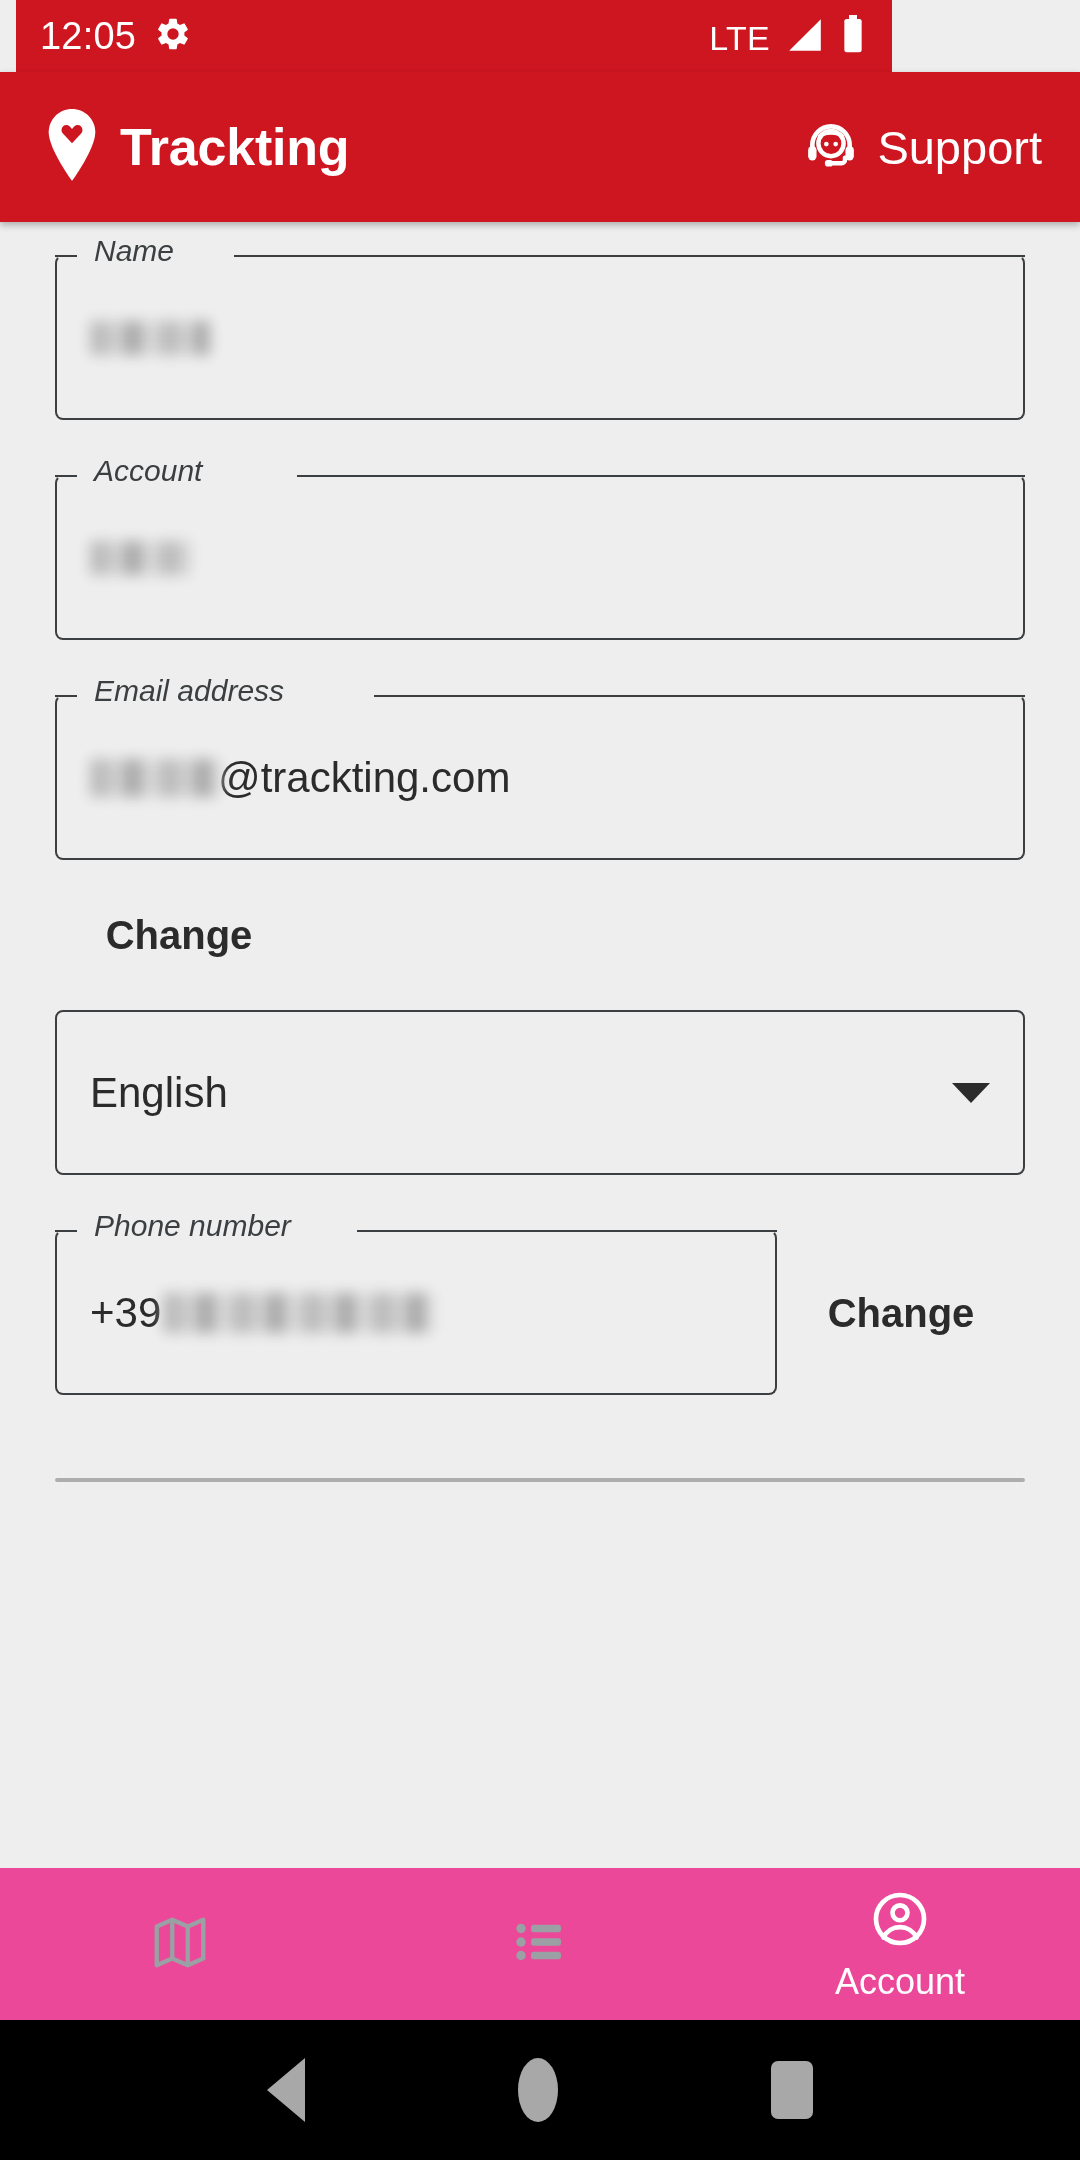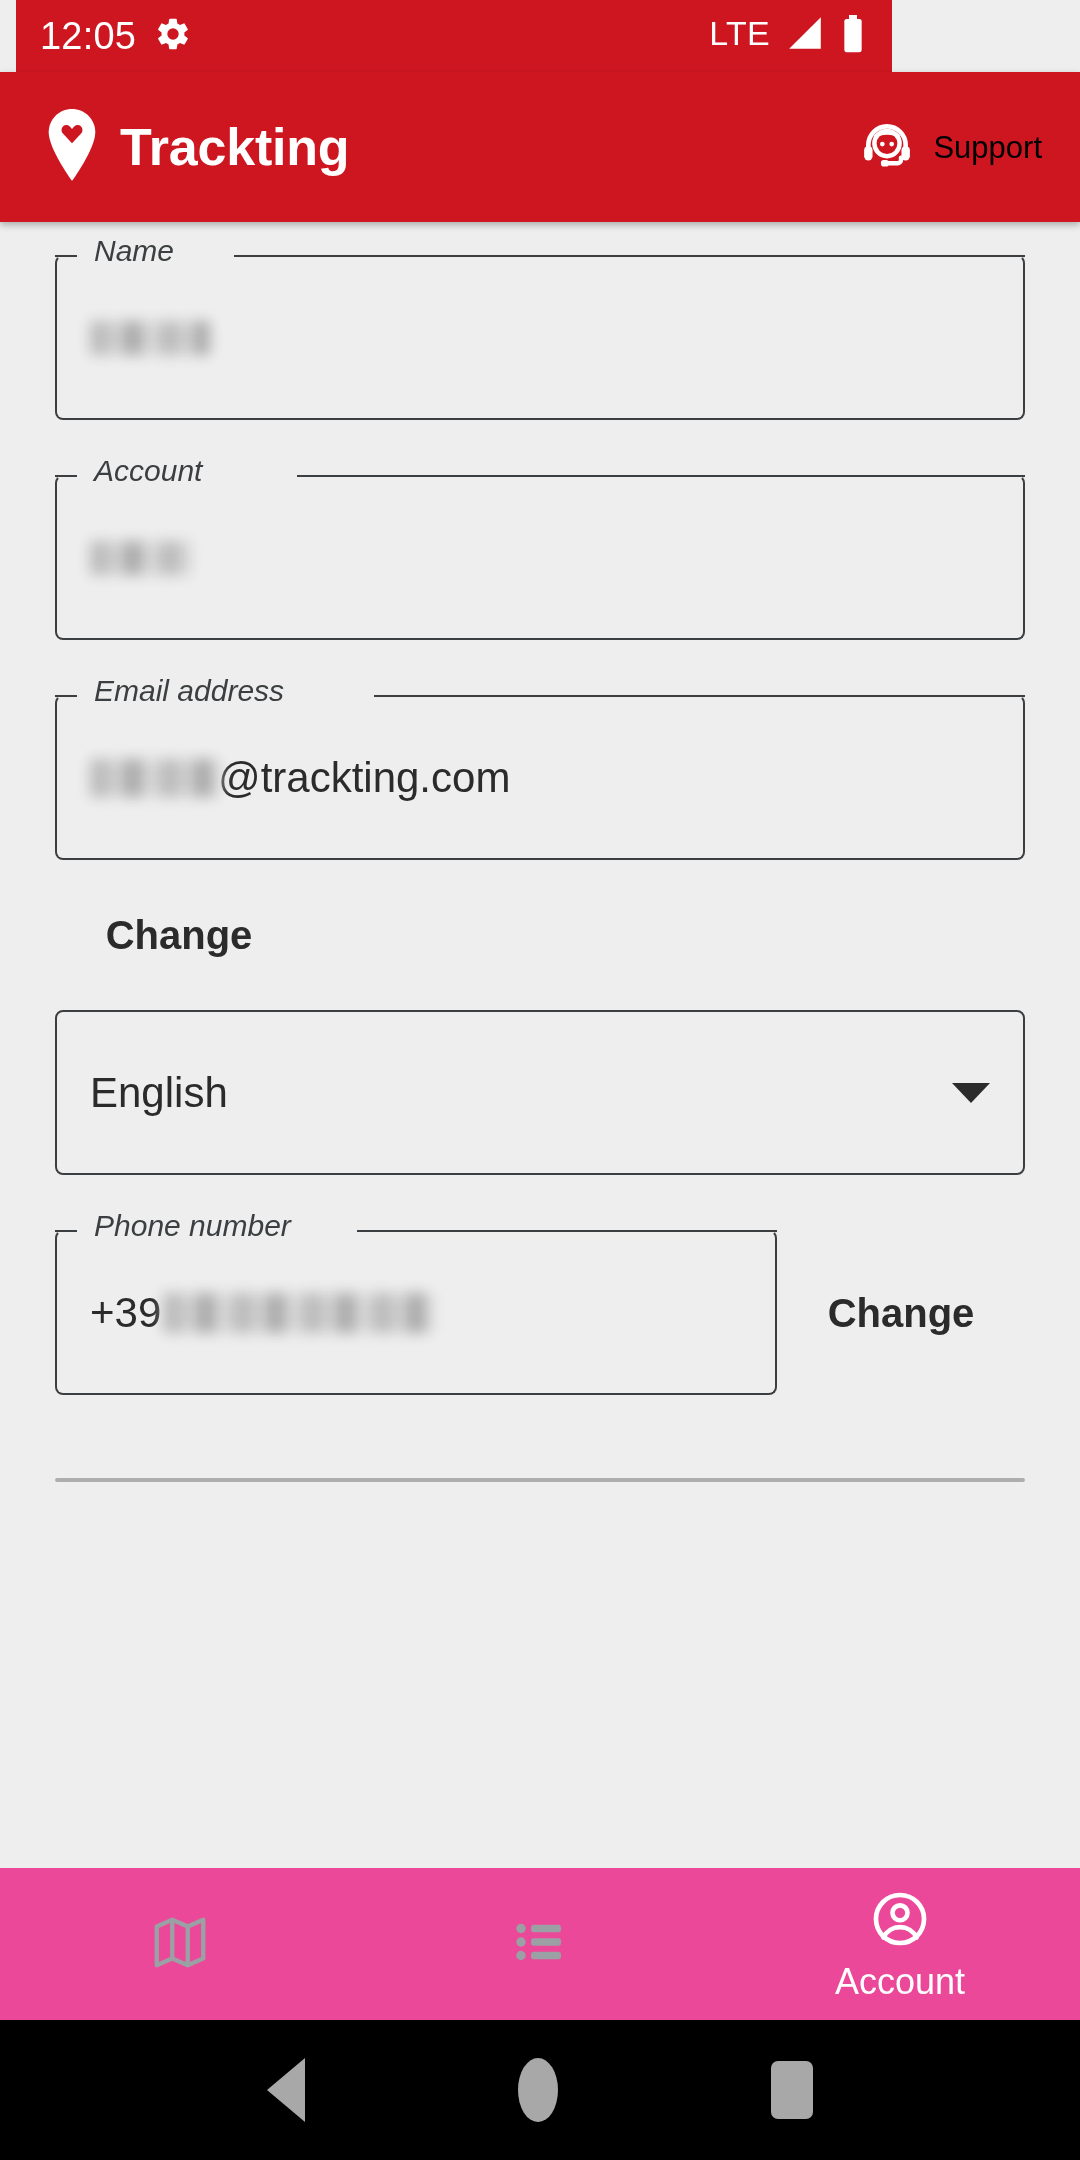--- a/index.html
+++ b/index.html
@@ -32,21 +32,21 @@
     padding: 0 26px 0 24px;
     color: #ffffff;
     margin-left: 16px;
   }
   #status-clock {
     font-size: 38px;
     letter-spacing: 0.2px;
     line-height: 1;
   }
   .status-left { display: flex; align-items: center; gap: 18px; }
-  .status-right { margin-left: auto; display: flex; align-items: flex-start; gap: 14px; }
+  .status-right { margin-left: auto; display: flex; align-items: flex-end; gap: 14px; }
   #lte-label { font-size: 34px; letter-spacing: 0.3px; }
 
   
   #app-bar {
     position: absolute;
     top: 72px; left: 0;
     width: 1080px;
     height: 150px;
     background: #ce1620;
     display: flex;
@@ -64,22 +64,22 @@
     line-height: 1;
   }
   #support-button {
     margin-left: auto;
     display: flex;
     align-items: center;
     gap: 18px;
     padding-right: 12px;
   }
   #support-label {
-    color: #000000;
-    font-size: 31px;
+    color: #ffffff;
+    font-size: 47px;
     line-height: 1;
   }
 
   
   #content {
     position: absolute;
     top: 222px; left: 0;
     width: 1080px;
     height: 1646px;
     background: #eeeeee;

